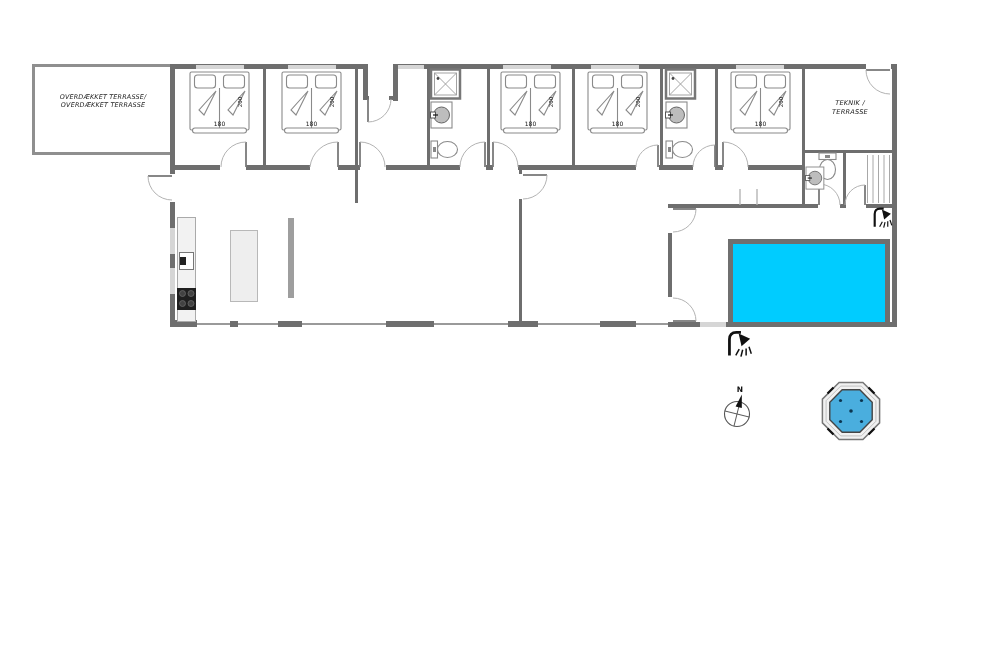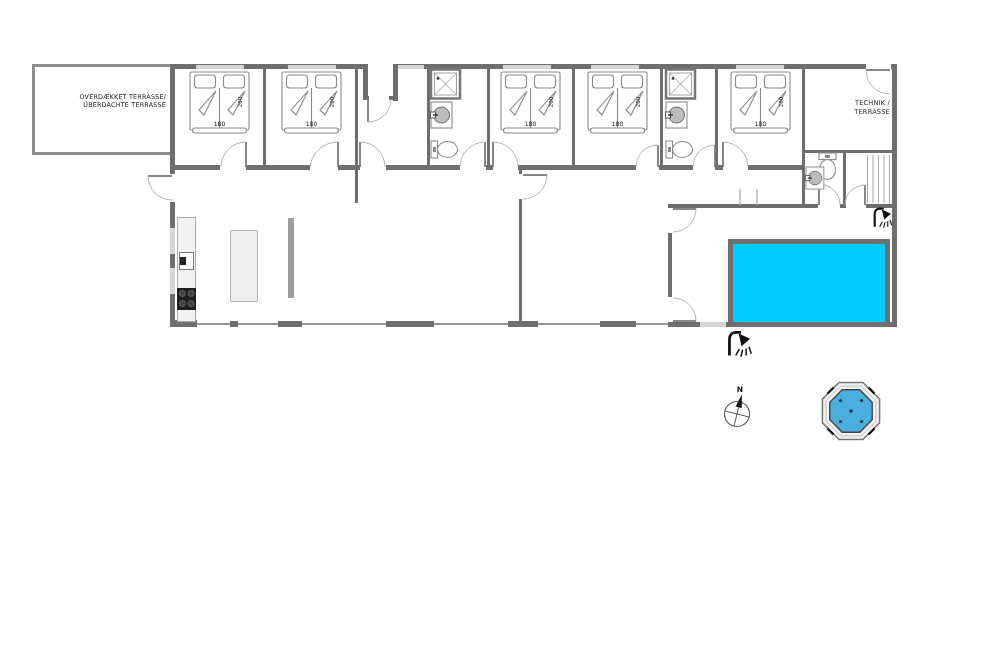--- a/index.html
+++ b/index.html
@@ -1,21 +1,21 @@
 <!DOCTYPE html>
 <html><head>
 <meta charset="utf-8">
 <style>
   html,body{margin:0;padding:0;background:#fff;font-family:"DejaVu Sans",sans-serif;}
   .stage{position:relative;width:1000px;height:667px;background:#fff;overflow:hidden;}
   .w{position:absolute;background:#6e6e6e;}
   .wt{position:absolute;background:#8f8f8f;}
   .win{position:absolute;background:#d6d6d6;}
   .gl{position:absolute;background:#9a9a9a;}
-  .lbl{position:absolute;color:#222;text-align:right;letter-spacing:.2px;}
+  .lbl{position:absolute;color:#222;text-align:center;letter-spacing:.2px;font-style:italic;}
   .overlay{position:absolute;left:0;top:0;z-index:5;}
   .f{fill:#fff;stroke:#8a8a8a;stroke-width:1.1;}
   .s{stroke:#8a8a8a;stroke-width:1.1;}
   .arc{fill:none;stroke:#b3b3b3;stroke-width:1;}
   .leaf{stroke:#7a7a7a;stroke-width:1.8;fill:none;}
   .bedtxt{font-family:"DejaVu Sans",sans-serif;fill:#111;}
   .counter{position:absolute;background:#f2f2f2;border:1px solid #aaa;box-sizing:border-box;}
   .island{position:absolute;background:#eeeeee;border:1px solid #b8b8b8;box-sizing:border-box;}
   .strip{position:absolute;background:#9e9e9e;}
   .stove{position:absolute;background:#1f1f1f;}
@@ -23,21 +23,21 @@
 </head>
 <body>
 
 <div class="stage">
 
   <div class="wt" style="left:32px;top:64px;width:140px;height:3px"></div>
   <div class="wt" style="left:32px;top:64px;width:3px;height:91px"></div>
   <div class="wt" style="left:32px;top:152px;width:140px;height:3px"></div>
   <div class="lbl" style="left:40px;top:93px;width:126px;font-size:6.4px;line-height:8px;">
     <div>OVERDÆKKET TERRASSE/</div>
-    <div>ÜBERDACHTE TERRASSE</div>
+    <div>OVERDÆKKET TERRASSE</div>
   </div>
 
   <div class="w" style="left:170px;top:64px;width:197px;height:5px"></div>
   <div class="w" style="left:393px;top:64px;width:473px;height:5px"></div>
   <div class="w" style="left:891px;top:64px;width:6px;height:5px"></div>
   <div class="w" style="left:363px;top:64px;width:5px;height:36px"></div>
   <div class="w" style="left:393px;top:64px;width:5px;height:37px"></div>
   <div class="w" style="left:363px;top:96px;width:6px;height:4px"></div>
   <div class="w" style="left:389px;top:96px;width:6px;height:4px"></div>
   <div class="w" style="left:170px;top:64px;width:5px;height:110px"></div>
@@ -96,21 +96,21 @@
   <div class="win" style="left:170px;top:268px;width:5px;height:26px"></div>
 
   <div class="counter" style="left:177px;top:217px;width:19px;height:105px"></div>
   <div class="counter" style="left:179px;top:252px;width:15px;height:18px;background:#fff;border-color:#777"></div>
   <div style="position:absolute;left:180px;top:257px;width:6px;height:8px;background:#222"></div>
   <div class="stove" style="left:177px;top:288px;width:19px;height:22px"></div>
   <div class="island" style="left:230px;top:230px;width:28px;height:72px"></div>
   <div class="strip" style="left:288px;top:218px;width:6px;height:80px"></div>
 
   <div class="lbl" style="left:810px;top:99px;width:80px;font-size:6.6px;line-height:8.5px;">
-    <div>TECHNIK /</div>
+    <div>TEKNIK /</div>
     <div>TERRASSE</div>
   </div>
 
   <svg class="overlay" width="1000" height="667" viewBox="0 0 1000 667">
     <defs>
       <g id="bedshape">
         <rect x="0" y="0" width="59" height="58" rx="1.5" class="f"></rect>
         <rect x="2.5" y="56" width="54" height="5" rx="2.5" class="f"></rect>
         <rect x="4.5" y="3" width="21" height="13" rx="3" class="f"></rect>
         <rect x="33.5" y="3" width="21" height="13" rx="3" class="f"></rect>

